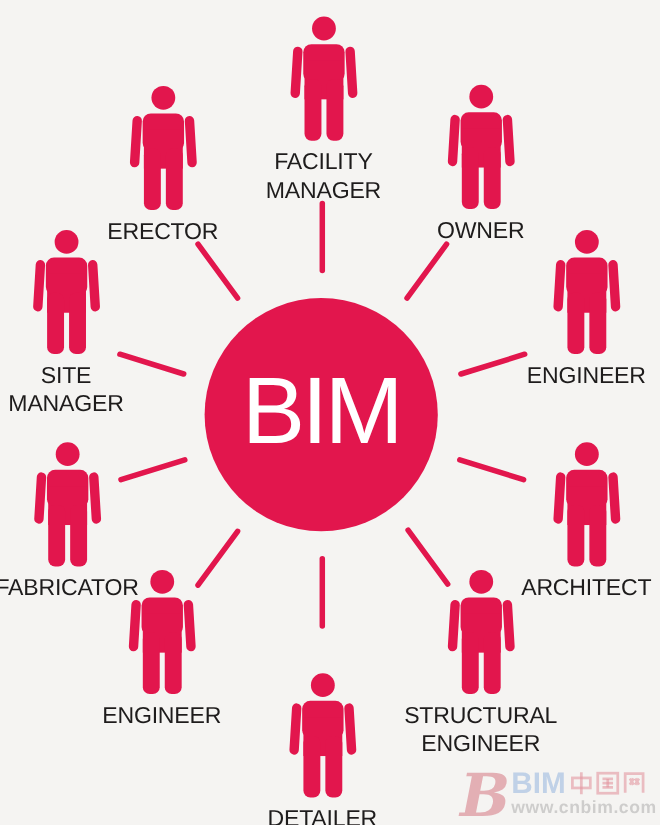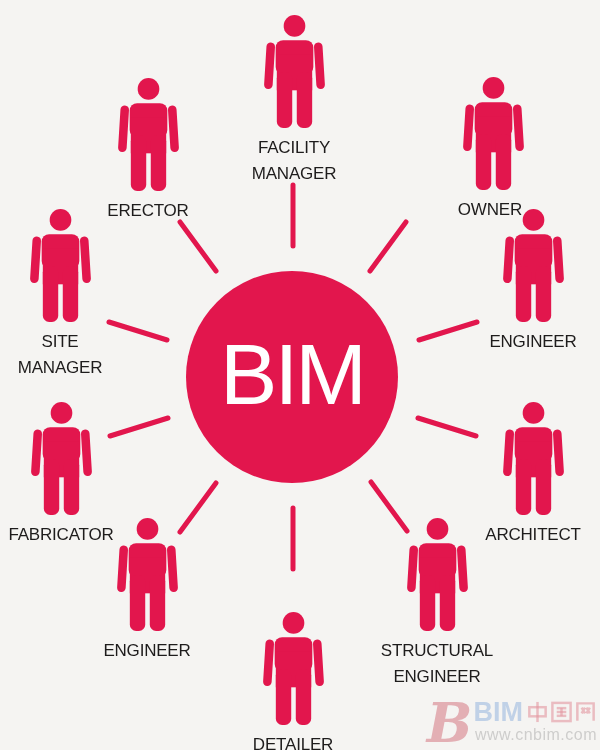--- a/index.html
+++ b/index.html
@@ -61,30 +61,30 @@
   .figure svg.person {
     width: 57px;
     height: 113px;
     overflow: visible;
     color: #e2164d;
     display: block;
   }
   .role-label {
     margin-top: 7px;
     text-align: center;
-    font-size: 17px;
+    font-size: 21px;
     line-height: 26px;
     color: #1e1c1c;
     letter-spacing: -0.2px;
     white-space: nowrap;
   }
   .role-label span { display: block; }
   
   .fig-facility-manager    { left: 209px; top: 15px;  }
-  .fig-owner               { left: 352px; top: 77px; align-items: flex-end;  }
+  .fig-owner               { left: 352px; top: 77px;  }
   .fig-general-contractor  { left: 448px; top: 209px; }
   .fig-architect           { left: 448px; top: 402px; }
   .fig-structural-engineer { left: 352px; top: 518px; }
   .fig-detailer            { left: 208px; top: 612px; }
   .fig-mechanical-engineer { left: 62px;  top: 518px; }
   .fig-fabricator          { left: -24px; top: 402px; }
   .fig-site-manager        { left: -25px; top: 209px; }
   .fig-erector             { left: 63px;  top: 78px;  }
   
   .watermark {
@@ -111,21 +111,21 @@
     font-weight: bold;
     letter-spacing: 0px;
     color: rgba(151, 181, 221, 0.75);
     line-height: 28px;
   }
   .wm-cn { display: flex; align-items: center; margin-left: 2px; }
   .wm-cn svg { display: block; margin-left: 1px; }
   .wm-cn svg * { stroke: rgba(222, 120, 133, 0.6); stroke-width: 2.6; fill: none; }
   .wm-url {
     font-size: 16px;
-    font-weight: normal;
+    font-weight: bold;
     color: rgba(150, 150, 150, 0.55);
     letter-spacing: 0.5px;
     line-height: 17px;
     text-align: right;
   }
 </style>
 </head>
 <body>
 
 <div class="stage">

